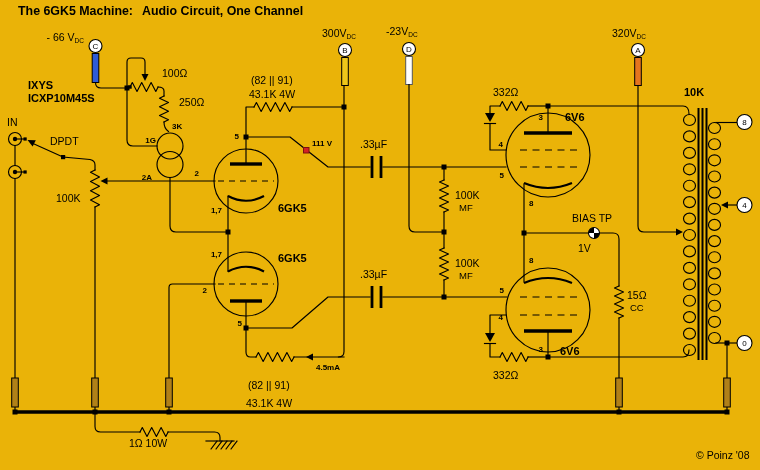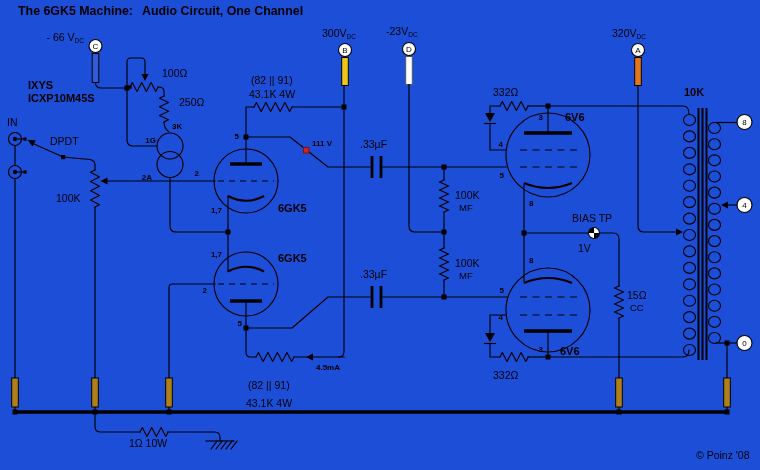--- a/index.html
+++ b/index.html
@@ -1,16 +1,16 @@
 <!DOCTYPE html>
 <html><head>
 <meta charset="utf-8">
 <style>
   html,body{margin:0;padding:0;background:#ffffff;}
-  .stage{width:760px;height:470px;position:relative;background:#1d4ed8;}
+  .stage{width:760px;height:470px;position:relative;background:#eab308;}
   svg{display:block;}
   text{font-family:"Liberation Sans","DejaVu Sans",sans-serif;fill:#000;}
   .w{fill:none;stroke:#000;stroke-width:1.15;stroke-linecap:square;stroke-linejoin:round;}
   .thk{fill:none;stroke:#000;stroke-width:3.4;}
   .cap{fill:none;stroke:#000;stroke-width:2.8;}
   .cath{fill:none;stroke:#000;stroke-width:2.2;}
   .core{fill:none;stroke:#000;stroke-width:2;}
   .bus{fill:none;stroke:#000;stroke-width:3.4;}
   .dash{fill:none;stroke:#000;stroke-width:1.15;stroke-dasharray:7 5.5;}
   .dash2{fill:none;stroke:#000;stroke-width:1.15;stroke-dasharray:6 5;}

